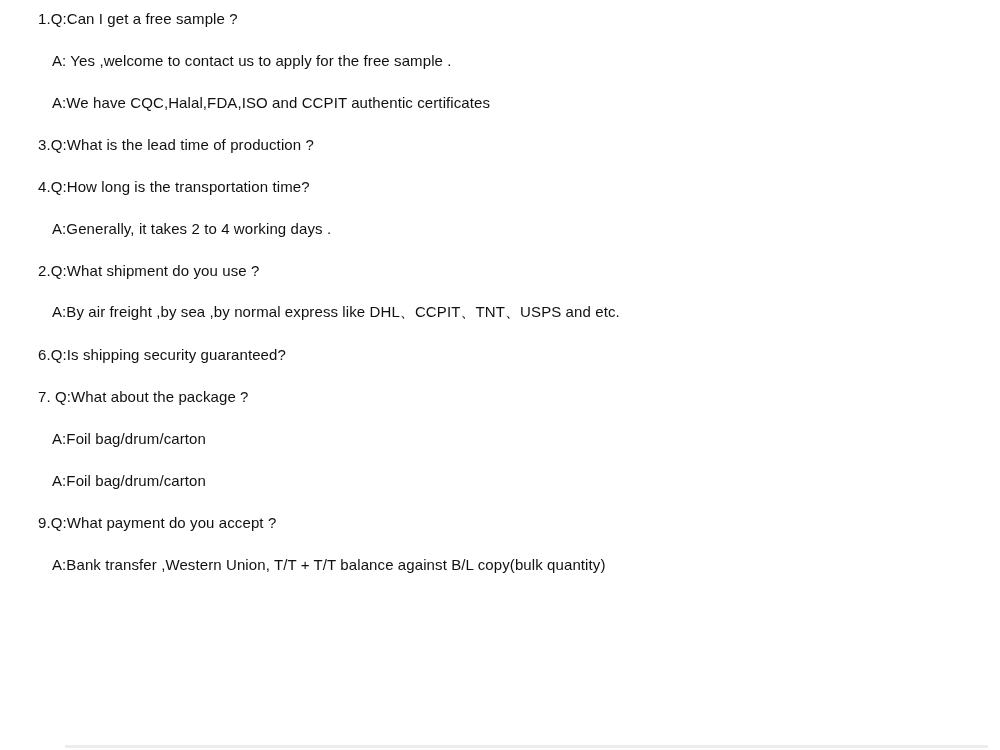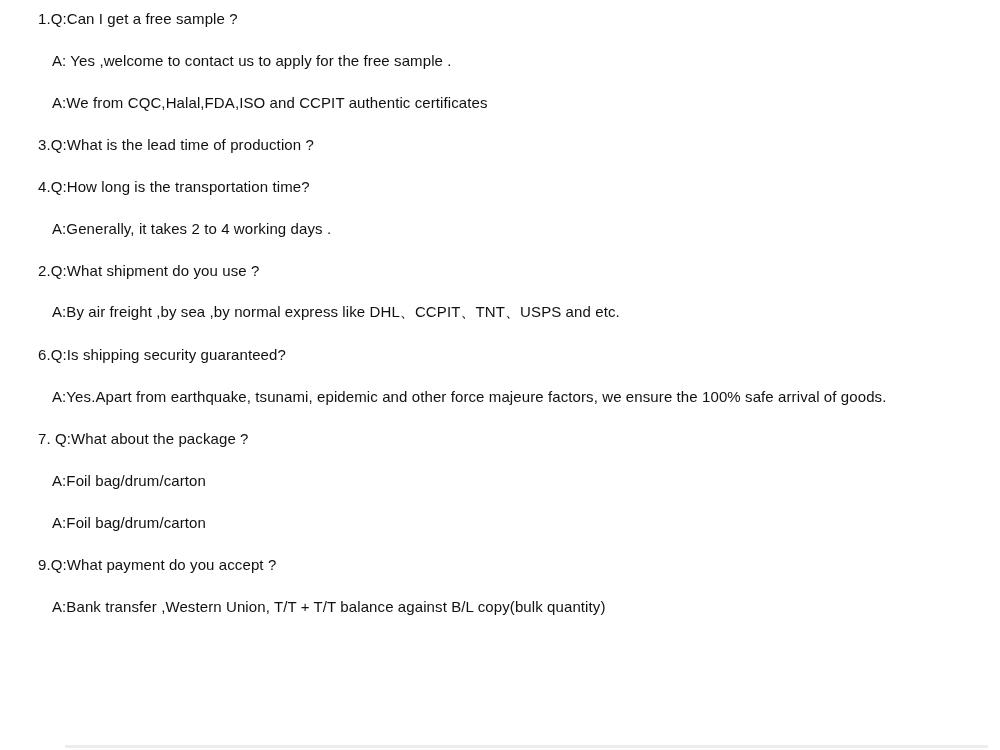--- a/index.html
+++ b/index.html
@@ -45,40 +45,39 @@
 <body>
 
 <div class="faq-list">
 
   <div class="faq-item">
     <div class="line q-line">1.Q:Can I get a free sample ?</div>
     <div class="line a-line">A: Yes ,welcome to contact us to apply for the free sample .</div>
   </div>
 
   <div class="faq-item">
-    <div class="line a-line">A:We from CQC,Halal,FDA,ISO and CCPIT authentic certificates</div>
+    <div class="line a-line">A:We have CQC,Halal,FDA,ISO and CCPIT authentic certificates</div>
   </div>
 
   <div class="faq-item">
     <div class="line q-line">3.Q:What is the lead time of production ?</div>
   </div>
 
   <div class="faq-item">
     <div class="line q-line">4.Q:How long is the transportation time?</div>
     <div class="line a-line">A:Generally, it takes 2 to 4 working days .</div>
   </div>
 
   <div class="faq-item">
     <div class="line q-line">2.Q:What shipment do you use ?</div>
     <div class="line a-line">A:By air freight ,by sea ,by normal express like DHL、CCPIT、TNT、USPS and etc.</div>
   </div>
 
   <div class="faq-item">
     <div class="line q-line">6.Q:Is shipping security guaranteed?</div>
-    <div class="line a-line">A:Yes.Apart from earthquake, tsunami, epidemic and other force majeure factors, we ensure the 100% safe arrival of goods.</div>
   </div>
 
   <div class="faq-item">
     <div class="line q-line">7. Q:What about the package ?</div>
     <div class="line a-line">A:Foil bag/drum/carton</div>
   </div>
 
   <div class="faq-item">
     <div class="line a-line">A:Foil bag/drum/carton</div>
   </div>

